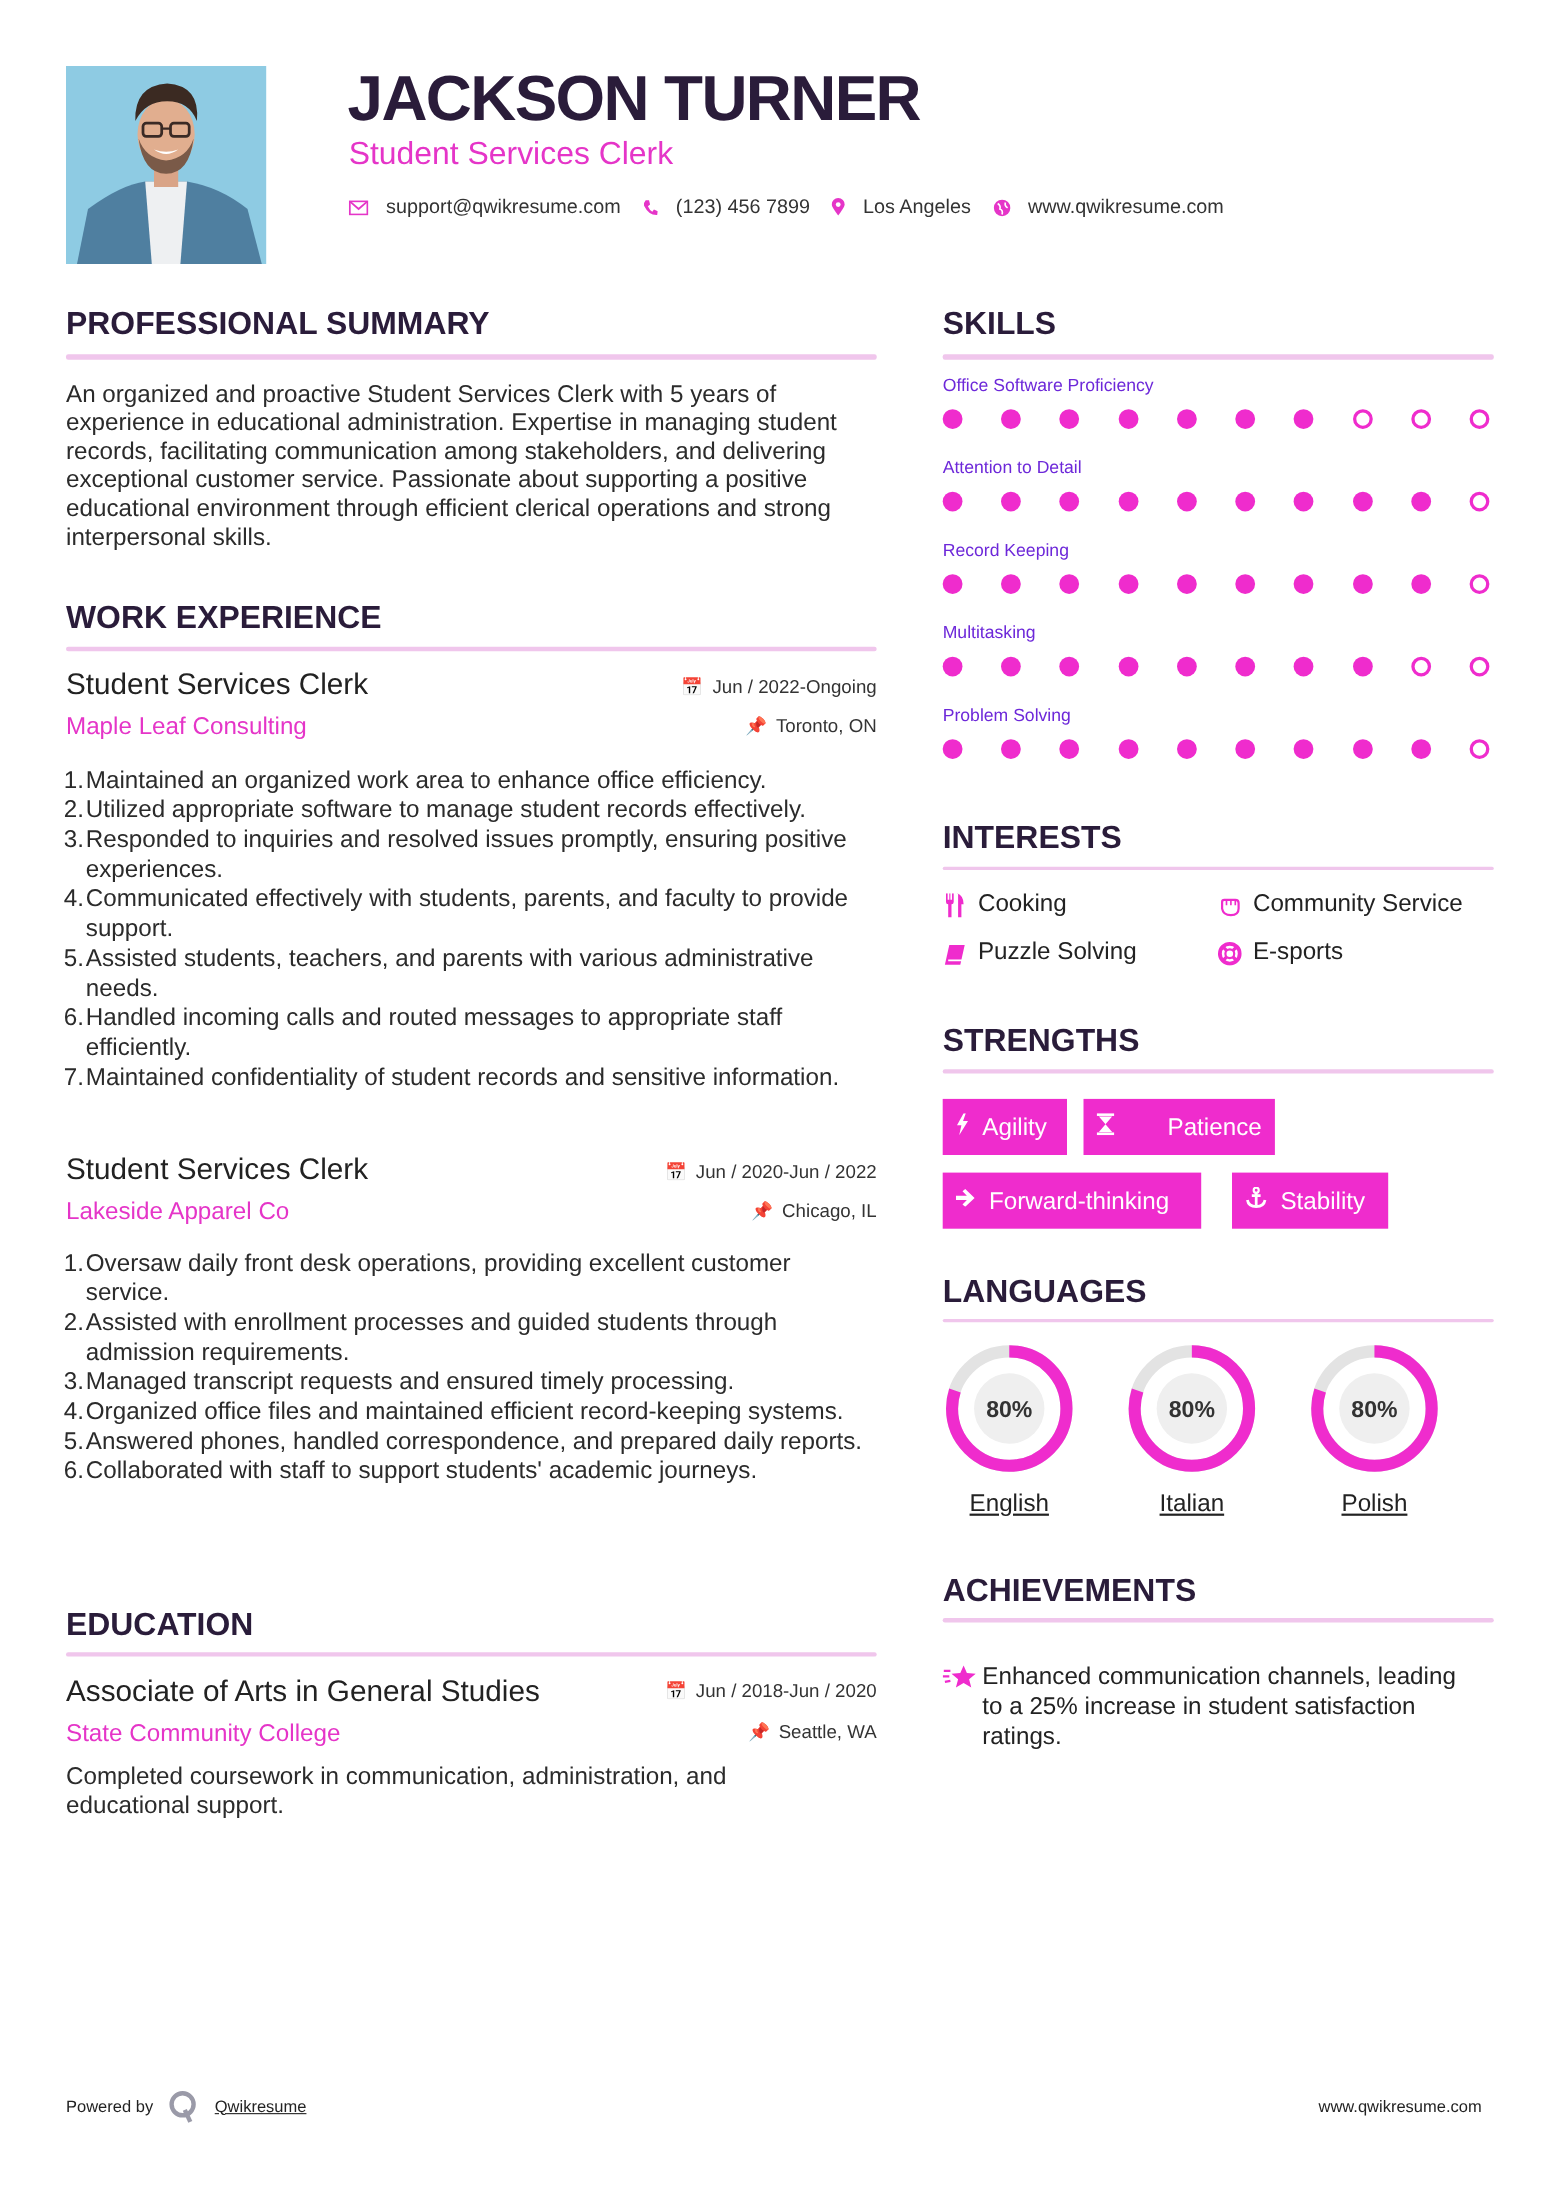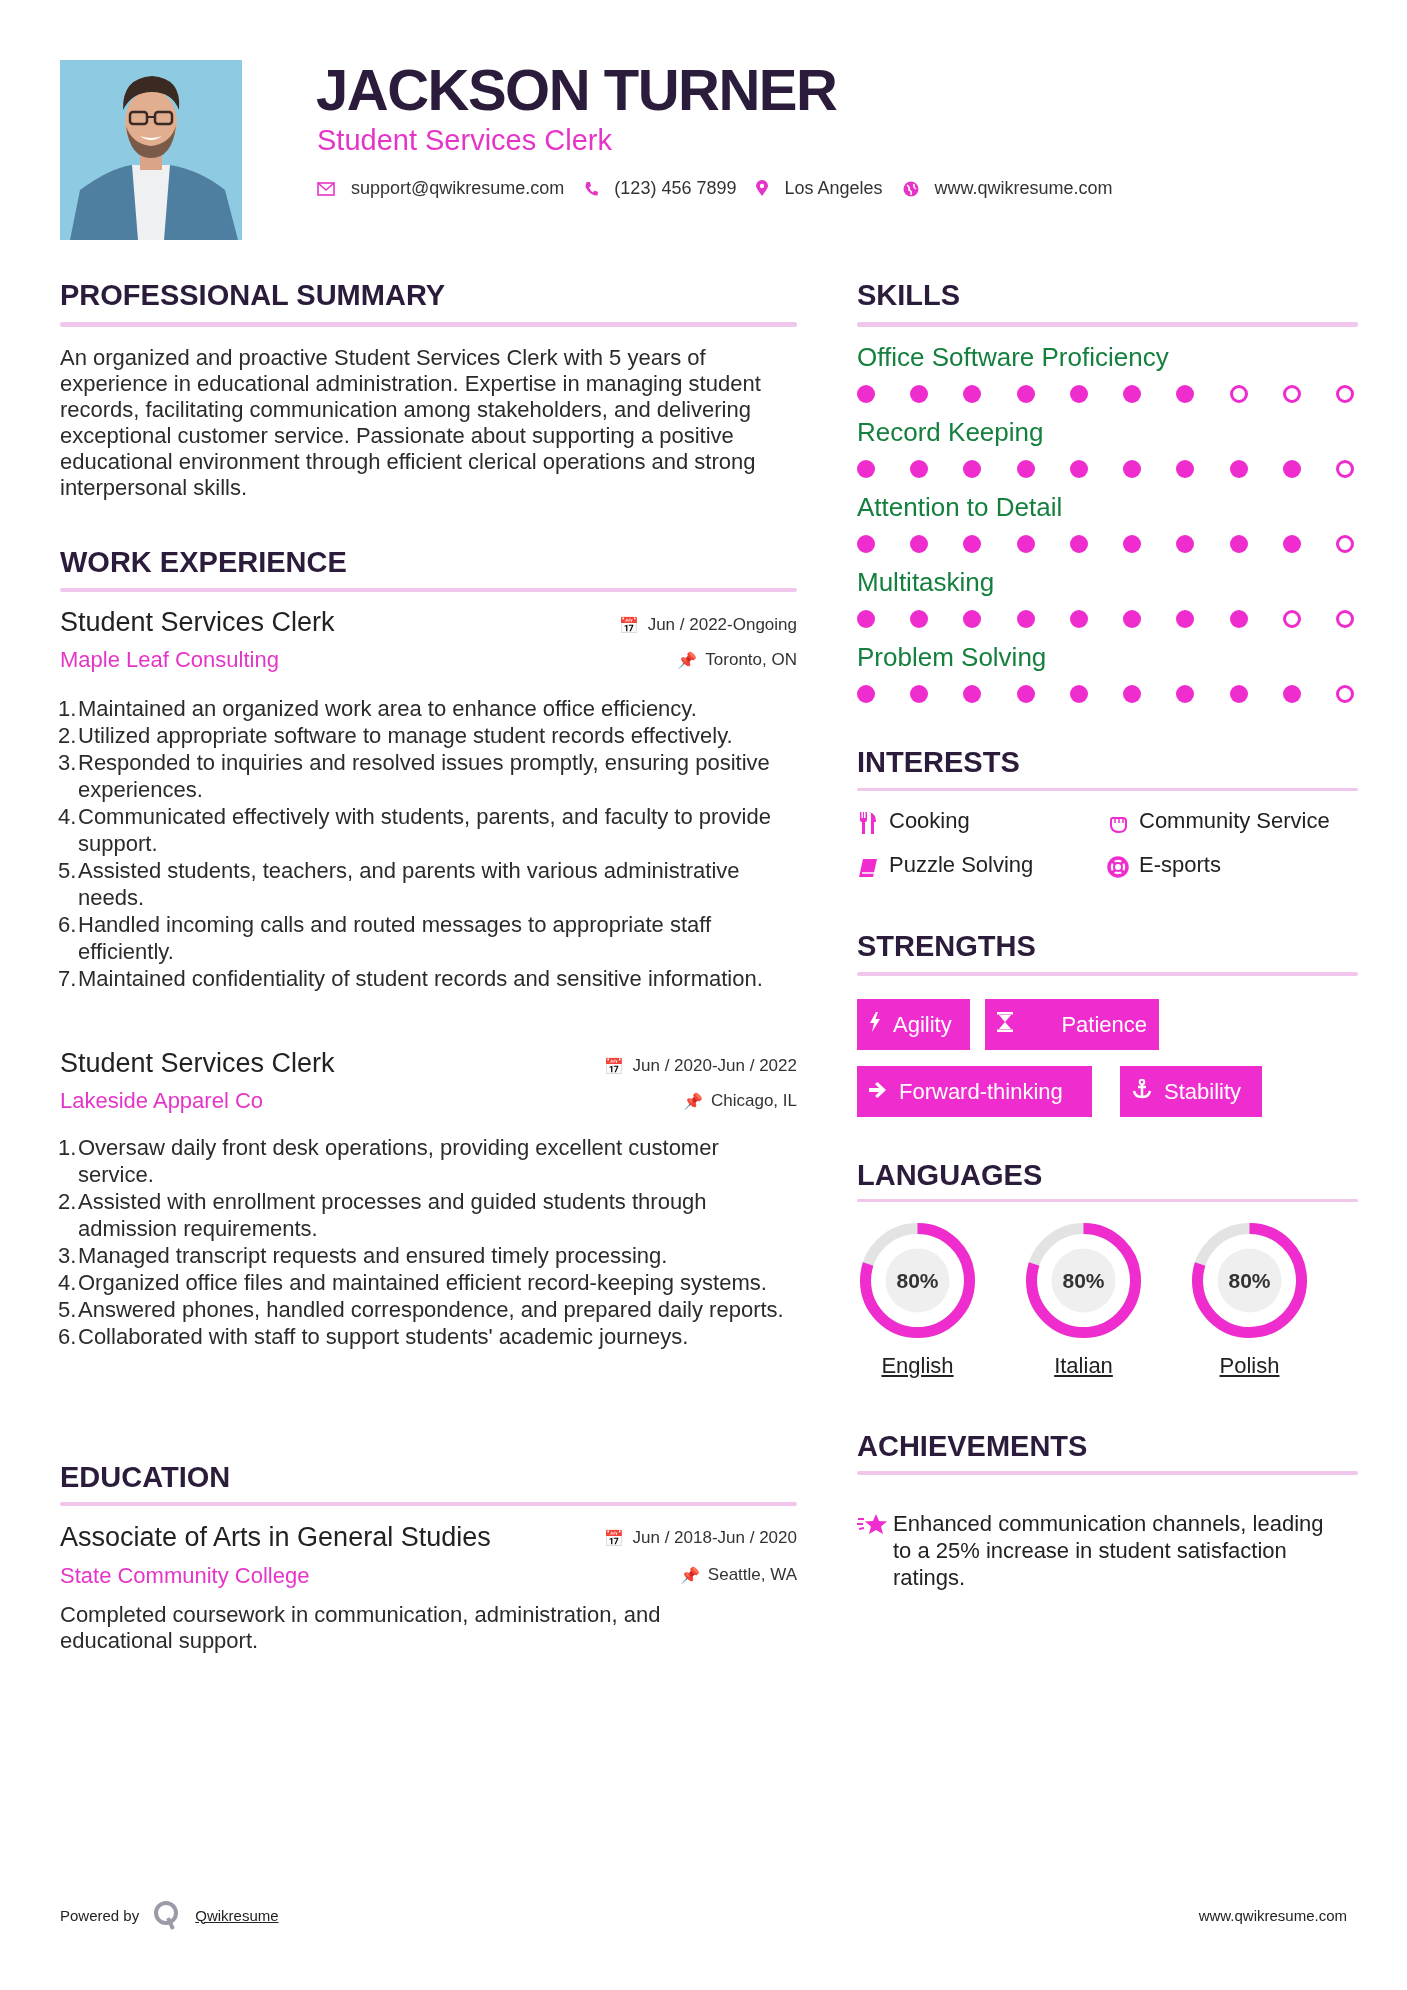--- a/index.html
+++ b/index.html
@@ -23,21 +23,21 @@
   .para { font-size:22px; line-height:26px; color:#2b2b2b; }
 
   .job-title { font-size:27px; color:#222; }
   .company { font-size:22px; color:#e535c8; }
   .meta { font-size:17px; color:#333; display:flex; align-items:center; justify-content:flex-end; white-space:nowrap; }
   .meta .mi { margin-right:8px; color:#333; font-size:16px; }
   ol.bul { margin:0; padding:0 0 0 18px; list-style:none; counter-reset:n; }
   ol.bul li { font-size:22px; line-height:27px; color:#2b2b2b; position:relative; padding-left:0; counter-increment:n; }
   ol.bul li::before { content:counter(n) "."; position:absolute; left:-20px; }
 
-  .skill-name { font-size:26px; color:#15803d; }
+  .skill-name { font-size:16px; color:#6d28d9; }
   .dots { display:flex; justify-content:space-between; width:497px; margin-top:12px; }
   .dot { width:18px; height:18px; border-radius:50%; box-sizing:border-box; }
   .dot.on { background:#ef2ccd; }
   .dot.off { border:3px solid #ef2ccd; background:#fff; }
 
   .interest { display:flex; align-items:flex-end; font-size:22px; color:#222; }
   .interest .ii { color:#ef2ccd; width:22px; margin-right:10px; display:inline-flex; justify-content:center; }
 
   .tag { background:#ef2ccd; color:#fff; font-size:22px; display:inline-flex; align-items:center; padding:0 12px; height:51px; box-sizing:border-box; white-space:nowrap; }
   .tag .ti { margin-right:12px; font-size:20px; }
@@ -195,36 +195,36 @@
         <span class="dot on"></span>
         <span class="dot on"></span>
         <span class="dot on"></span>
         <span class="dot on"></span>
         <span class="dot off"></span>
         <span class="dot off"></span>
         <span class="dot off"></span>
       </div>
     </div>
     <div style="height: 75px;">
+      <div class="skill-name">Attention to Detail</div>
+      <div class="dots">
+        <span class="dot on"></span>
+        <span class="dot on"></span>
+        <span class="dot on"></span>
+        <span class="dot on"></span>
+        <span class="dot on"></span>
+        <span class="dot on"></span>
+        <span class="dot on"></span>
+        <span class="dot on"></span>
+        <span class="dot on"></span>
+        <span class="dot off"></span>
+      </div>
+    </div>
+    <div style="height: 75px;">
       <div class="skill-name">Record Keeping</div>
-      <div class="dots">
-        <span class="dot on"></span>
-        <span class="dot on"></span>
-        <span class="dot on"></span>
-        <span class="dot on"></span>
-        <span class="dot on"></span>
-        <span class="dot on"></span>
-        <span class="dot on"></span>
-        <span class="dot on"></span>
-        <span class="dot on"></span>
-        <span class="dot off"></span>
-      </div>
-    </div>
-    <div style="height: 75px;">
-      <div class="skill-name">Attention to Detail</div>
       <div class="dots">
         <span class="dot on"></span>
         <span class="dot on"></span>
         <span class="dot on"></span>
         <span class="dot on"></span>
         <span class="dot on"></span>
         <span class="dot on"></span>
         <span class="dot on"></span>
         <span class="dot on"></span>
         <span class="dot on"></span>

